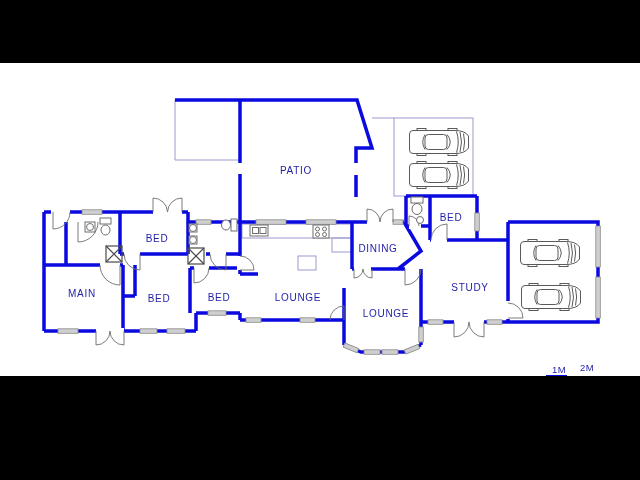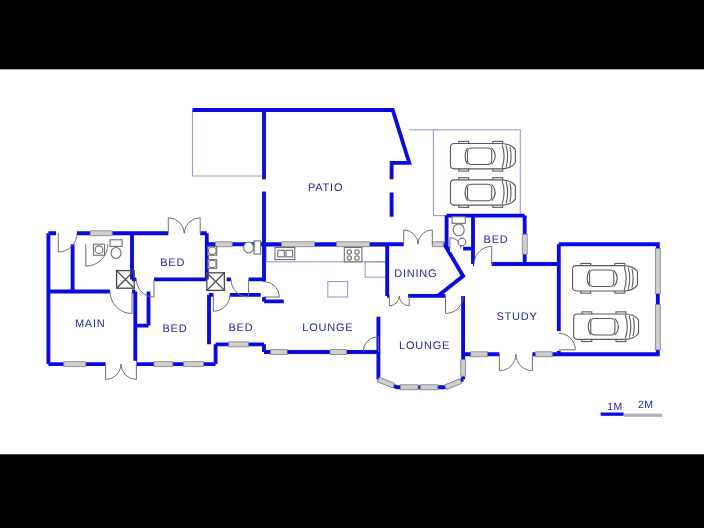--- a/index.html
+++ b/index.html
@@ -1,16 +1,16 @@
 <!DOCTYPE html>
 <html><head>
 <meta charset="utf-8">
 <style>
   html,body{margin:0;padding:0;background:#000;}
-  .stage{position:relative;width:640px;height:480px;background:#ffffff;overflow:hidden;
+  .stage{position:relative;width:640px;height:376px;background:#ffffff;overflow:hidden;
          font-family:"Liberation Sans",sans-serif;}
   .letterbox{position:absolute;left:0;width:640px;background:#000;}
   .letterbox.top{top:0;height:63px;}
   .letterbox.bottom{top:413px;height:67px;}
   svg{position:absolute;top:0;left:0;}
   text{fill:#2222a8;font-family:"Liberation Sans",sans-serif;font-size:10px;letter-spacing:.7px;}
   text.scale{font-size:9.5px;letter-spacing:.4px;}
 </style>
 </head>
 <body>

